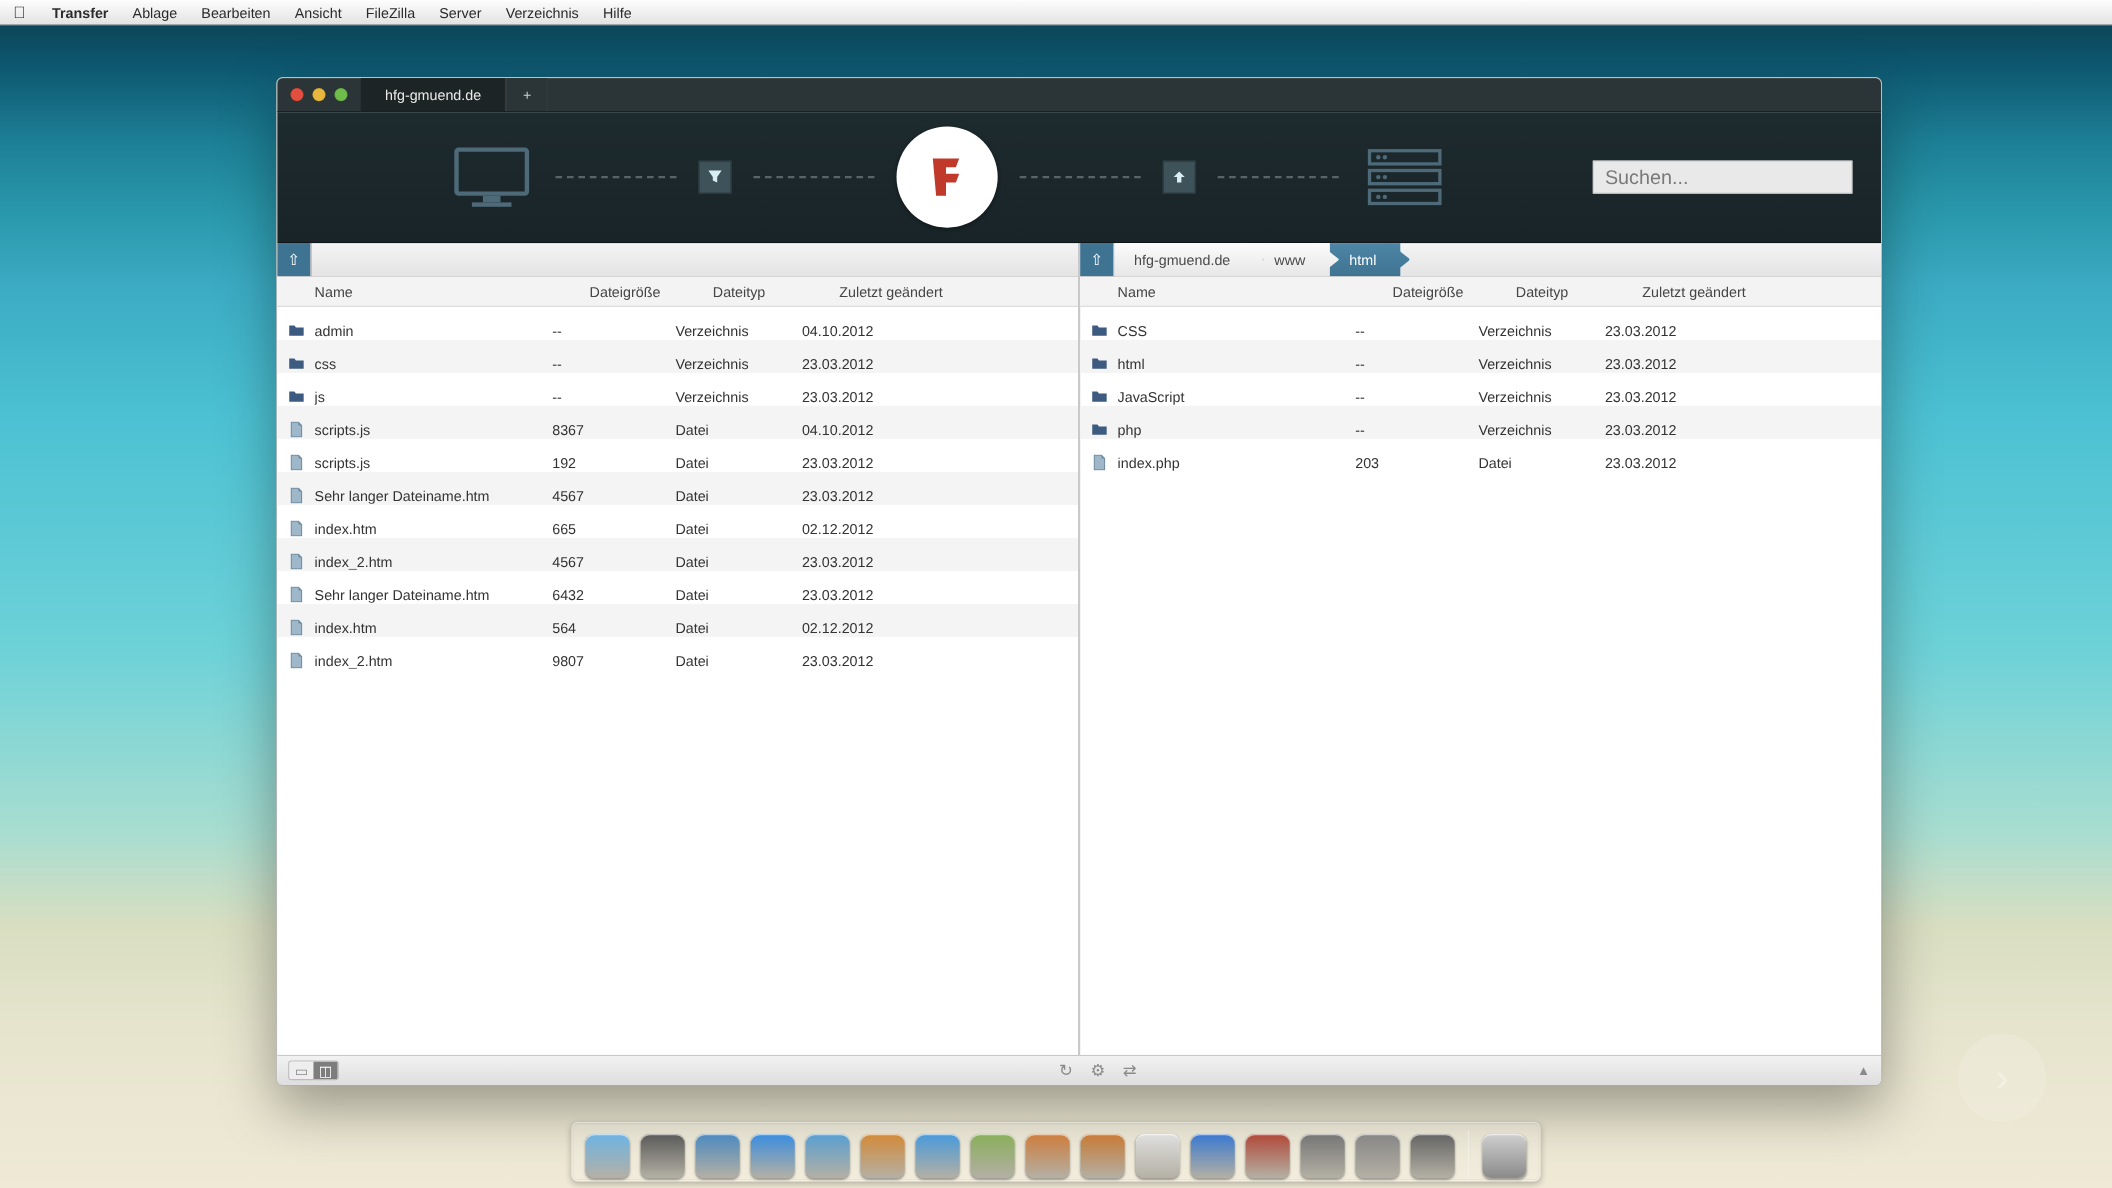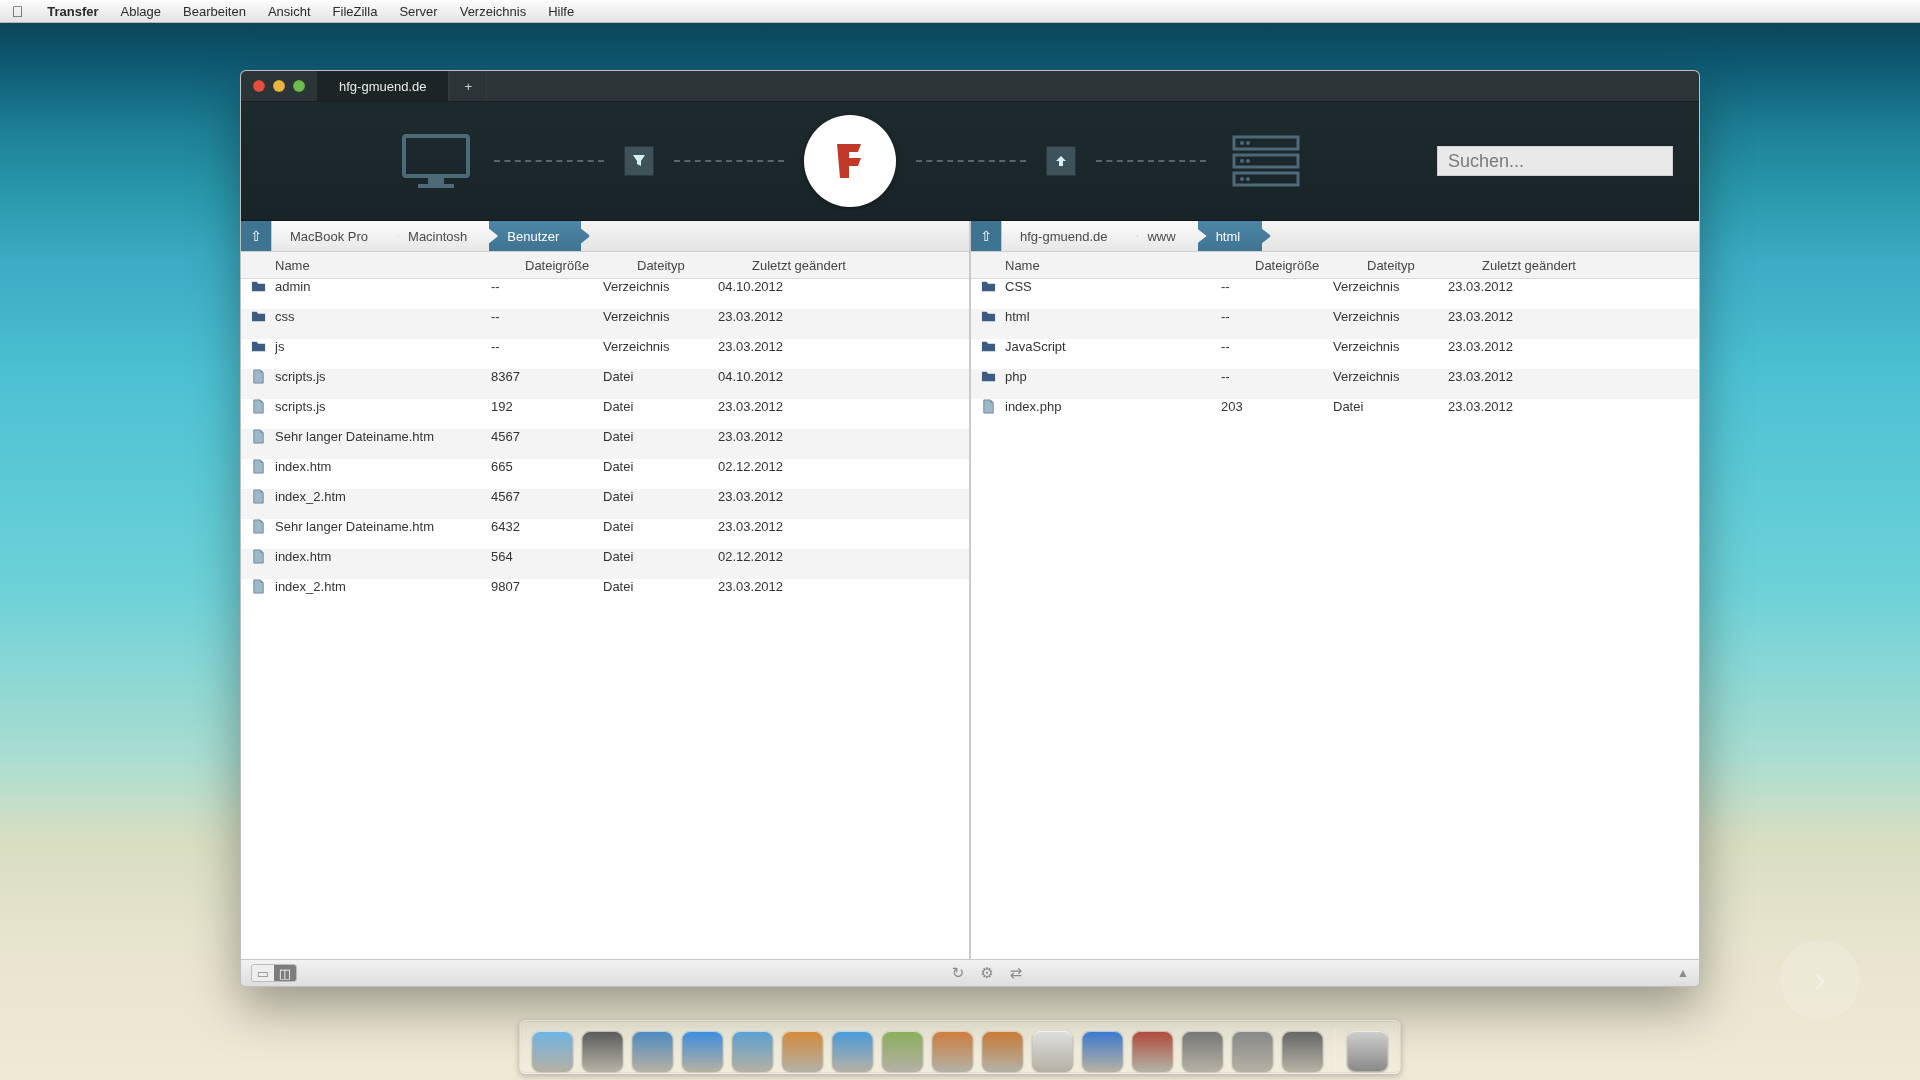--- a/index.html
+++ b/index.html
@@ -37,21 +37,21 @@
   }
   #dock .dock-icon{
     width:40px;height:40px;border-radius:8px;
     background:linear-gradient(#dcdcdc,#a9a9a9);
     box-shadow:0 1px 2px rgba(0,0,0,.35),inset 0 1px 0 rgba(255,255,255,.6);
   }
   #dock .sep{width:1px;height:44px;background:rgba(255,255,255,.35);margin:0 2px}
 
   
   #window{
-    position:absolute;left:240px;top:70px;width:1458px;height:915px;
+    position:absolute;left:251px;top:70px;width:1458px;height:915px;
     background:#fff;border-radius:6px;
     border:1px solid rgba(0,0,0,.25);
     box-shadow:0 20px 50px rgba(0,0,0,.35);
     display:flex;flex-direction:column;overflow:hidden;
   }
 
   
   #tabstrip{
     height:30px;background:#2b3436;color:#d8d8d8;
     display:flex;align-items:stretch;border-bottom:1px solid #1a1f21;
@@ -109,21 +109,21 @@
   .colhead{
     height:26px;display:flex;align-items:center;background:#f3f3f3;border-bottom:1px solid #d9d9d9;
     font-size:13px;color:#454545;
   }
   .c-name{flex:0 0 250px;padding-left:34px}
   .c-size{flex:0 0 112px}
   .c-type{flex:0 0 115px}
   .c-date{flex:1}
 
   .filelist{flex:1;overflow:auto}
-  .row{height:29px;display:flex;align-items:flex-start;font-size:13px;border-bottom:1px solid transparent}
+  .row{height:29px;display:flex;align-items:flex-end;font-size:13px;border-bottom:1px solid transparent}
   .row:nth-child(even){background:#f4f4f4}
   .row .ic{width:34px;display:flex;justify-content:center;color:#3d5a80}
   .row .nm{flex:0 0 216px;white-space:nowrap;overflow:hidden;text-overflow:ellipsis}
   .row .sz{flex:0 0 112px}
   .row .tp{flex:0 0 115px}
   .row .dt{flex:1}
 
   
   #footer{
     height:26px;background:linear-gradient(#f2f2f2,#dedede);border-top:1px solid #c8c8c8;
@@ -225,25 +225,20 @@
       <input id="search" placeholder="Suchen..." style="">
     </div>
 
     <div id="body">
 
       <div class="pane">
         <div class="crumbs">
           <div class="upbtn">
             <span>⇧</span>
           </div>
-          <div class="crumblist" id="local-crumbs">
-              <div class="crumb">MacBook Pro</div>
-              <div class="crumb">Macintosh</div>
-              <div class="crumb active">Benutzer</div>
-            </div>
         </div>
         <div class="colhead">
           <div class="c-name">Name</div>
           <div class="c-size">Dateigröße</div>
           <div class="c-type">Dateityp</div>
           <div class="c-date">Zuletzt geändert</div>
         </div>
         <div class="filelist" id="local-list">
             <div class="row">
               <span class="ic foldericon">

